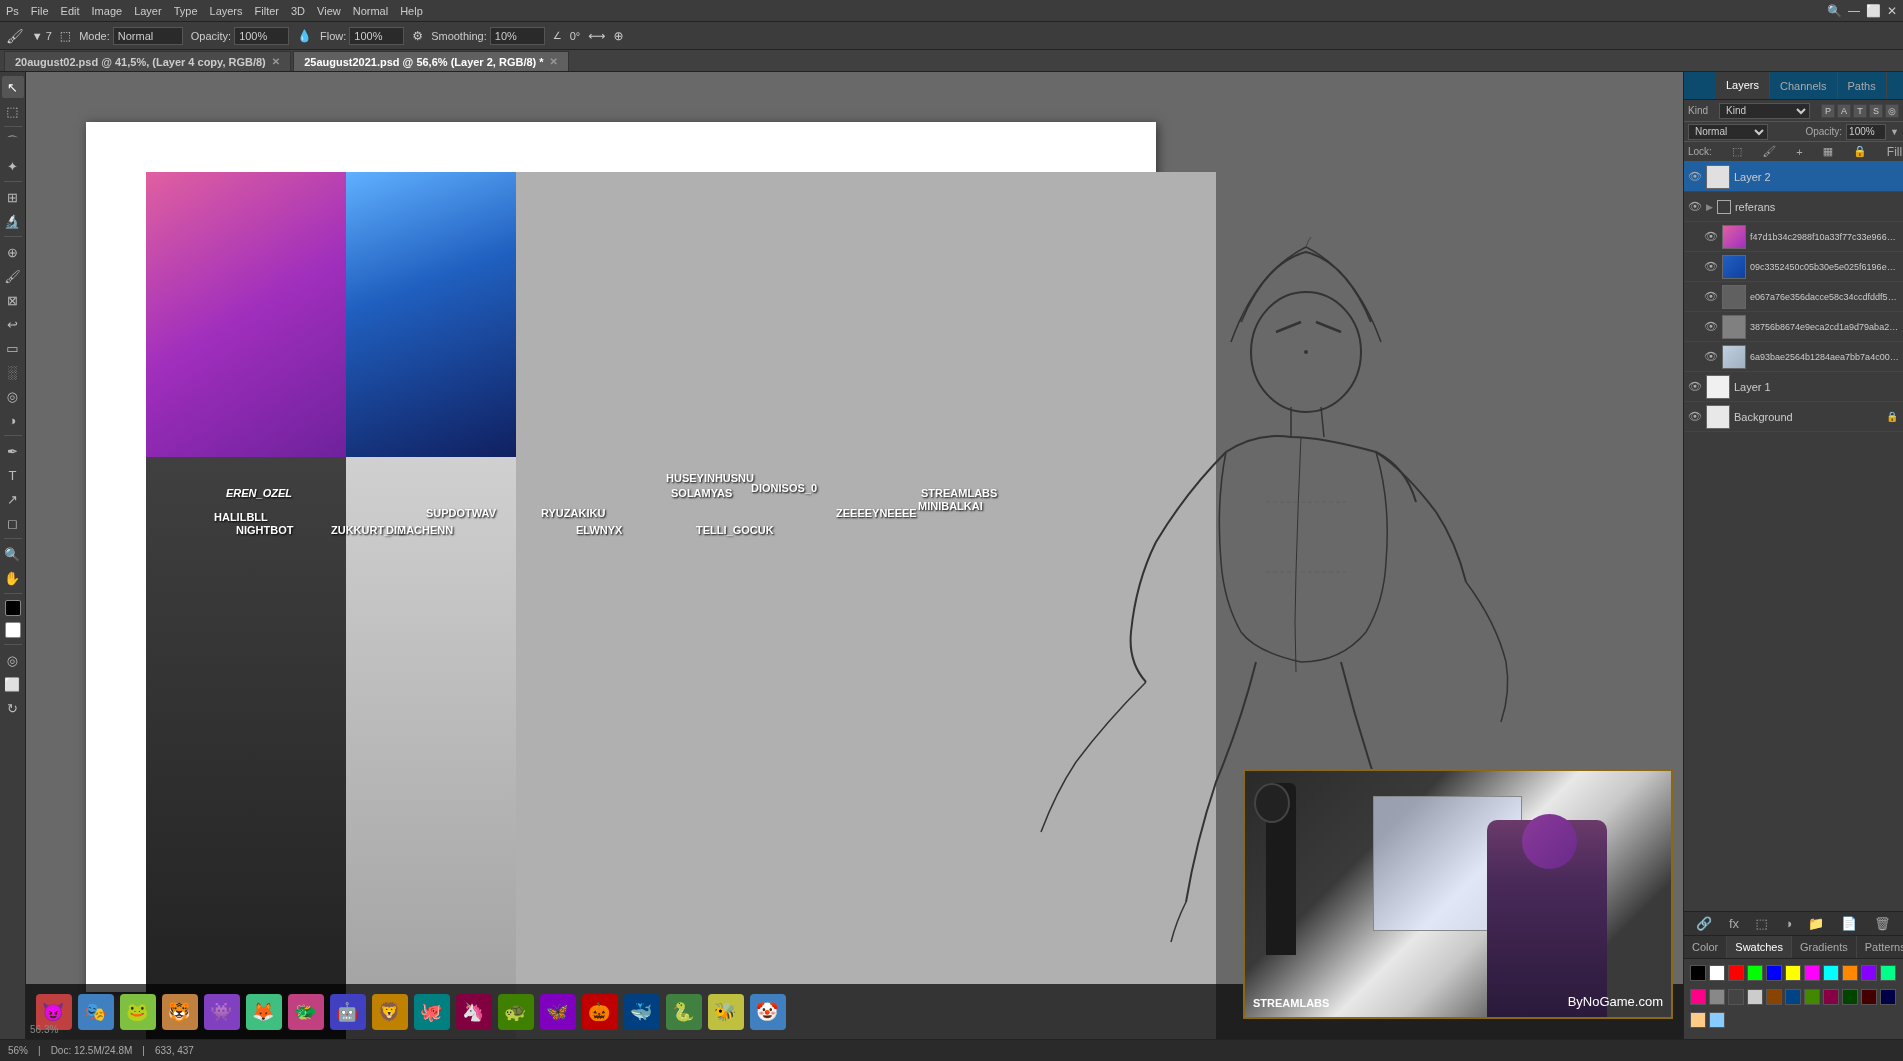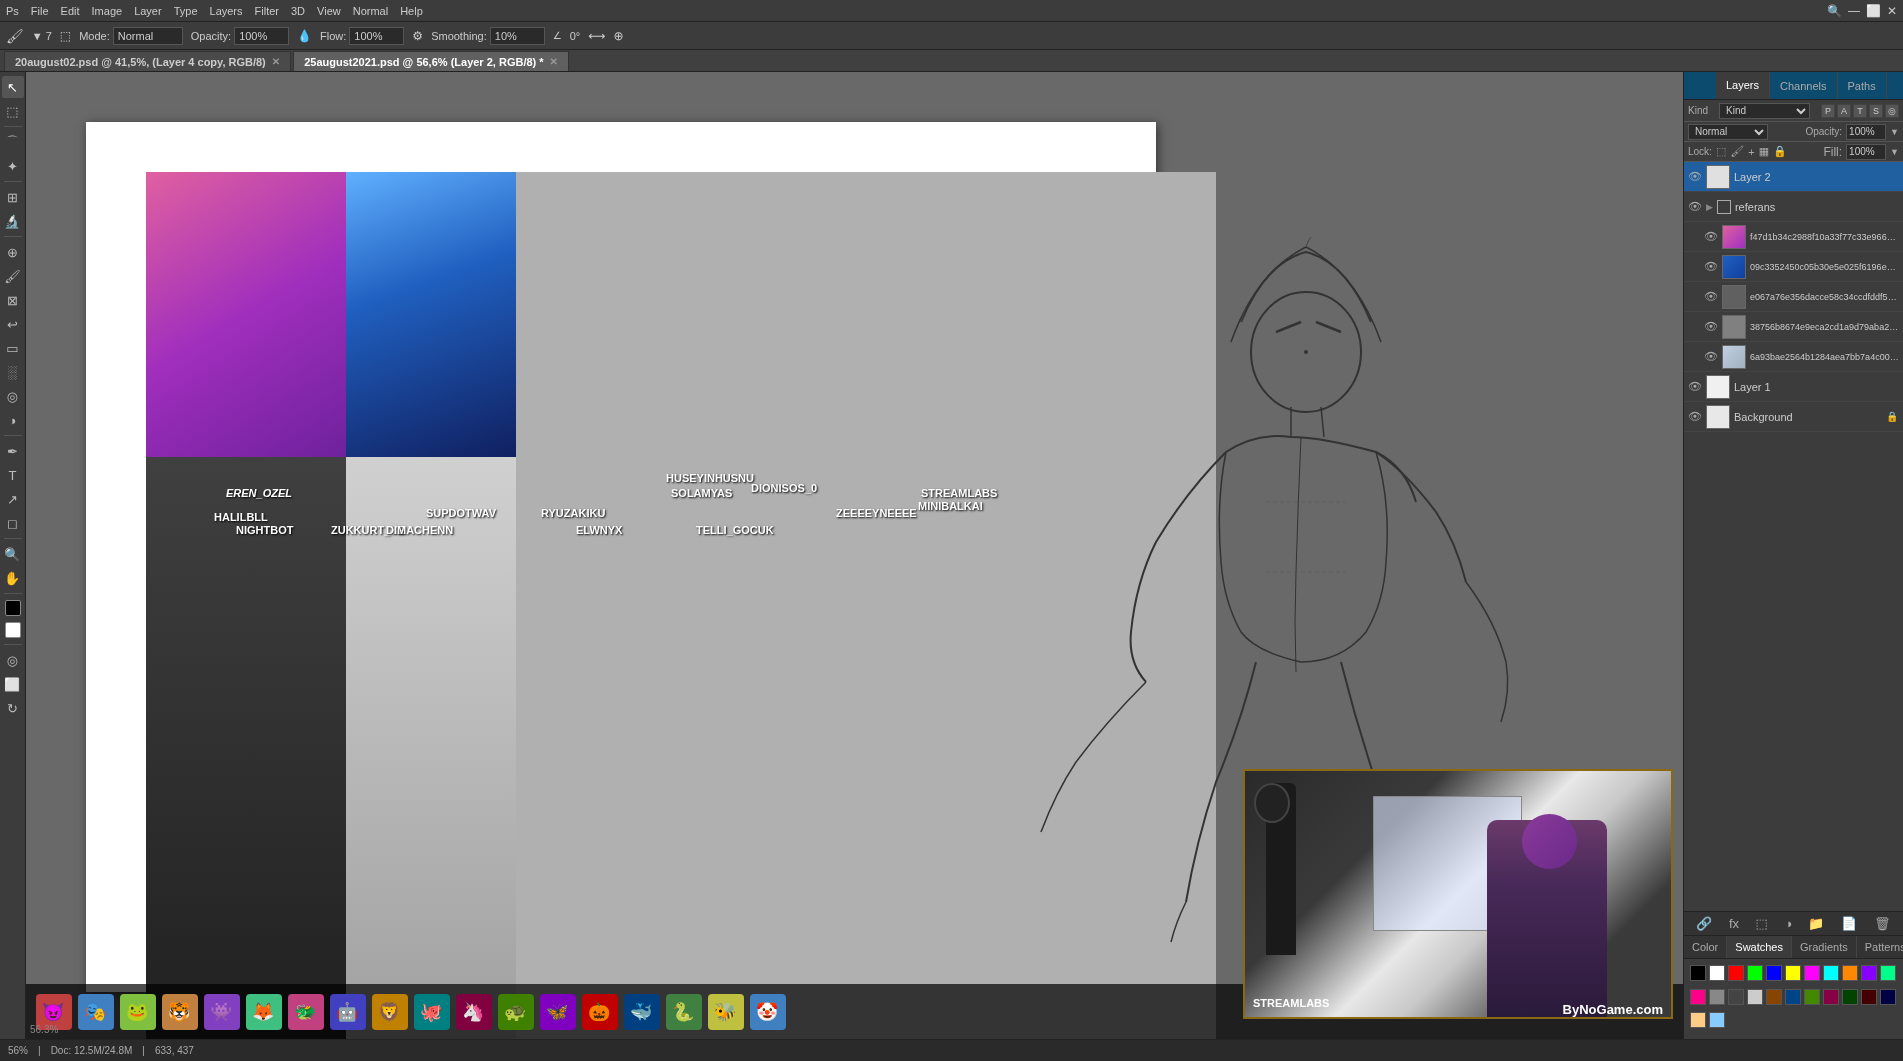--- a/index.html
+++ b/index.html
@@ -230,25 +230,25 @@
     .webcam-label {
       position: absolute;
       bottom: 8px;
       left: 8px;
       color: #fff;
       font-size: 11px;
       font-weight: bold;
     }
     .bynogame-watermark {
       position: absolute;
-      bottom: 0;
+      bottom: 8px;
       right: 8px;
       color: #fff;
       font-size: 13px;
-      font-weight: bold;
+      font-weight: normal;
     }
 
     
     .chat-name {
       position: absolute;
       color: #fff;
       font-size: 11px;
       font-weight: bold;
       text-shadow: 1px 1px 2px #000;
       white-space: nowrap;
@@ -386,21 +386,21 @@
       width: 40px;
       height: 16px;
       padding: 0 2px;
     }
 
     
     #lock-row {
       display: flex;
       align-items: center;
       padding: 2px 4px;
-      gap: 4px;
+      gap: 20px;
       background: #3c3c3c;
       border-bottom: 1px solid #555;
       height: 20px;
     }
     .lock-label { font-size: 10px; color: #aaa; }
     .lock-icon { font-size: 11px; color: #aaa; cursor: pointer; }
     .fill-label { font-size: 12px; color: #aaa; margin-left: auto; }
     .fill-input {
       background: #2a2a2a;
       border: 1px solid #555;

